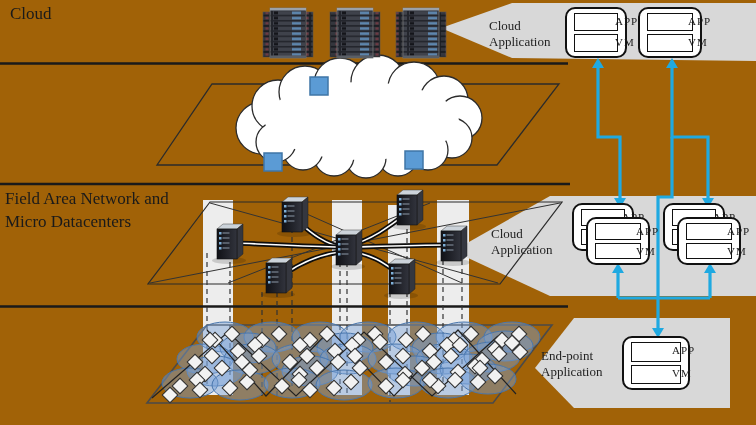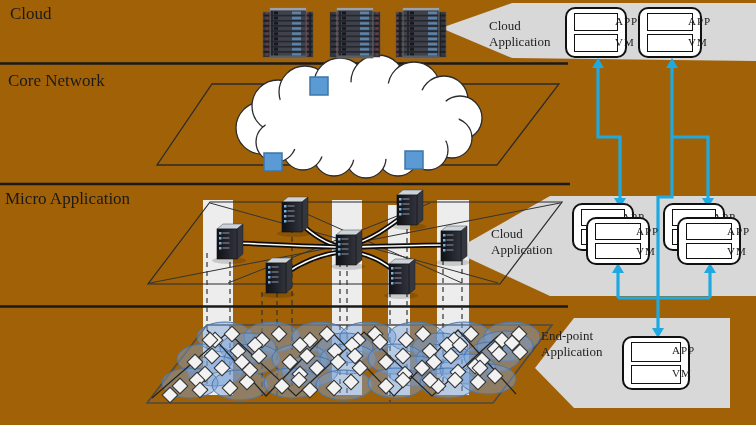--- a/index.html
+++ b/index.html
@@ -305,34 +305,34 @@
       <polyline points="672,137 672,197 658,197 658,328" fill="none" stroke="#1fa9e1" stroke-width="3.2"></polyline>
       <polygon points="652,328 664,328 658,338" fill="#1fa9e1"></polygon>
       <polyline points="618,298 710,298" fill="none" stroke="#1fa9e1" stroke-width="3.2"></polyline>
       <polyline points="618,298 618,273" fill="none" stroke="#1fa9e1" stroke-width="3.2"></polyline>
       <polygon points="612,273 624,273 618,263" fill="#1fa9e1"></polygon>
       <polyline points="710,298 710,273" fill="none" stroke="#1fa9e1" stroke-width="3.2"></polyline>
       <polygon points="704,273 716,273 710,263" fill="#1fa9e1"></polygon>
     </svg>
 
   <div class="lbl" style="left:10px;top:2px">Cloud</div>
-  <div class="lbl" style="left:8px;top:69px">Core Network</div>
   <div class="lbl" style="left:5px;top:187px">
-    <div>Micro Application</div>
+    <div>Field Area Network and</div>
+    <div>Micro Datacenters</div>
   </div>
 
   <div class="clbl" style="left:489px;top:18px">
     <div>Cloud</div>
     <div>Application</div>
   </div>
   <div class="clbl" style="left:491px;top:226px">
     <div>Cloud</div>
     <div>Application</div>
   </div>
-  <div class="clbl" style="left:541px;top:328px">
+  <div class="clbl" style="left:541px;top:348px">
     <div>End-point</div>
     <div>Application</div>
   </div>
 
   <div class="appbox" style="left:565px;top:7px;width:62px;height:51px">
     <div class="chip">APP</div>
     <div class="chip">VM</div>
   </div>
   <div class="appbox" style="left:638px;top:7px;width:64px;height:51px">
     <div class="chip">APP</div>

